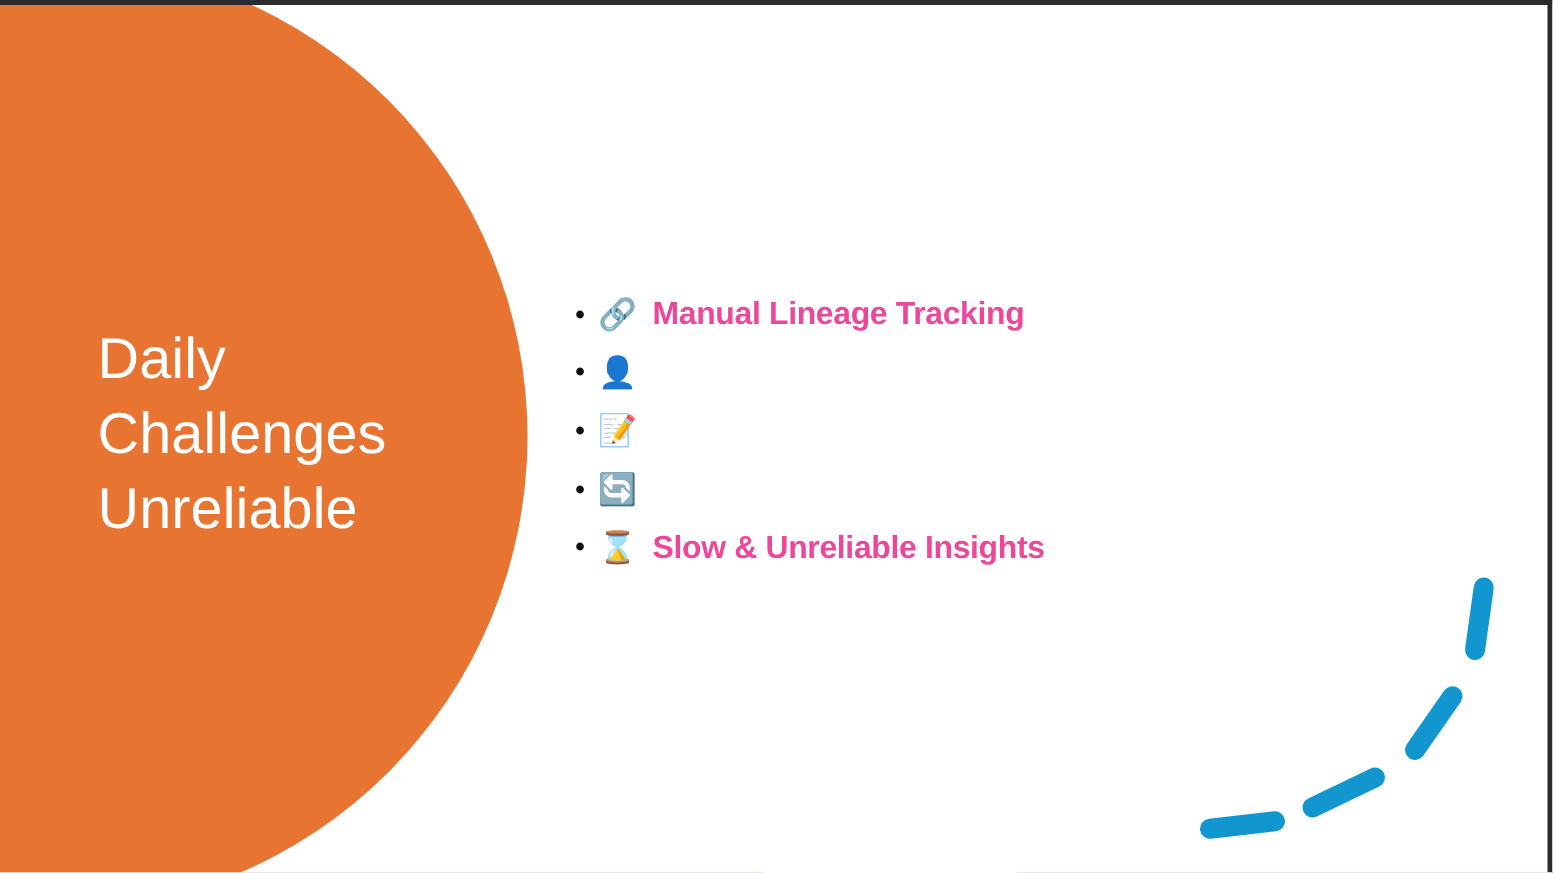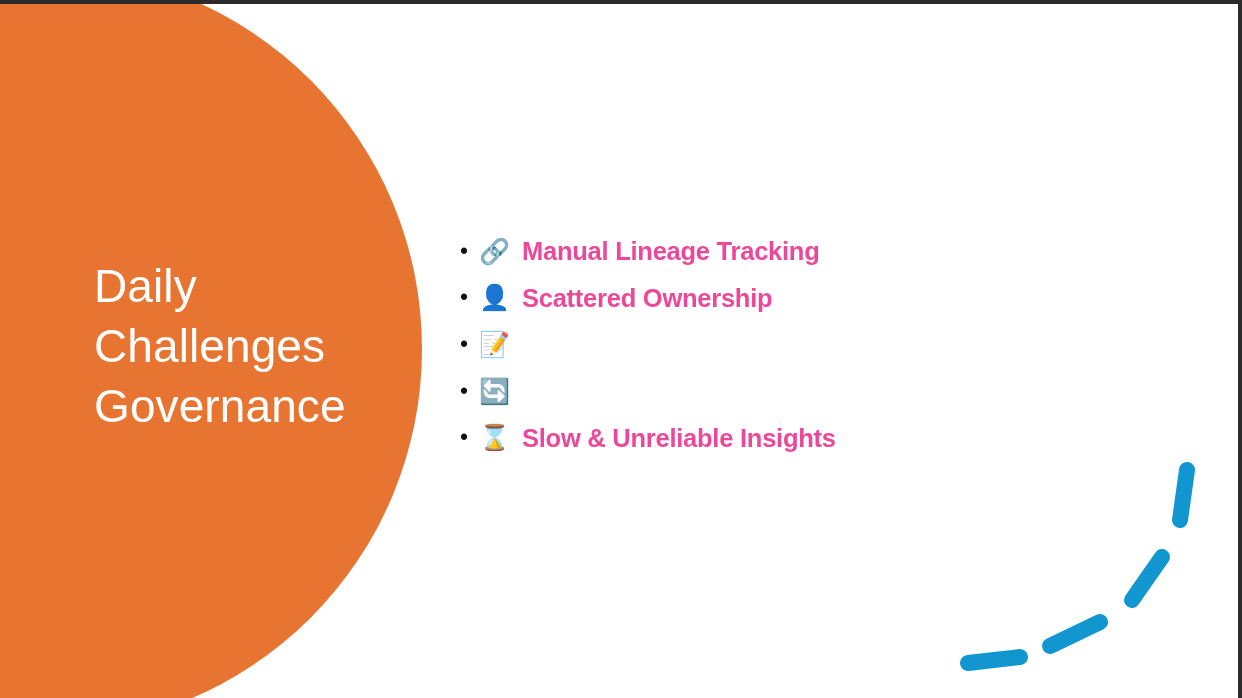--- a/index.html
+++ b/index.html
@@ -47,21 +47,21 @@
     width: 760px;
     height: 760px;
     border-radius: 50%;
     background: #e87432;
     z-index: 5;
   }
 
   
   .title-block {
     position: absolute;
-    left: 94px;
+    left: 78px;
     top: 256px;
     width: 310px;
     z-index: 10;
   }
   .title-line {
     color: #ffffff;
     font-size: 46px;
     line-height: 60px;
     font-weight: 400;
     letter-spacing: 0.1px;
@@ -123,35 +123,34 @@
 </head>
 <body>
 
 <div class="slide">
 
   <div class="orange-circle"></div>
 
   <div class="title-block">
     <div class="title-line">Daily</div>
     <div class="title-line">Challenges</div>
-    <div class="title-line">Governance</div>
+    <div class="title-line">Unreliable</div>
   </div>
 
   <div class="bullet-list">
 
     <div class="bullet-row">
       <span class="bullet-dot">•</span>
       <span class="bullet-emoji">🔗</span>
       <span class="bullet-text">Manual Lineage Tracking</span>
     </div>
 
     <div class="bullet-row">
       <span class="bullet-dot">•</span>
       <span class="bullet-emoji">👤</span>
-      <span class="bullet-text">Scattered Ownership</span>
     </div>
 
     <div class="bullet-row">
       <span class="bullet-dot">•</span>
       <span class="bullet-emoji">📝</span>
     </div>
 
     <div class="bullet-row">
       <span class="bullet-dot">•</span>
       <span class="bullet-emoji">🔄</span>

